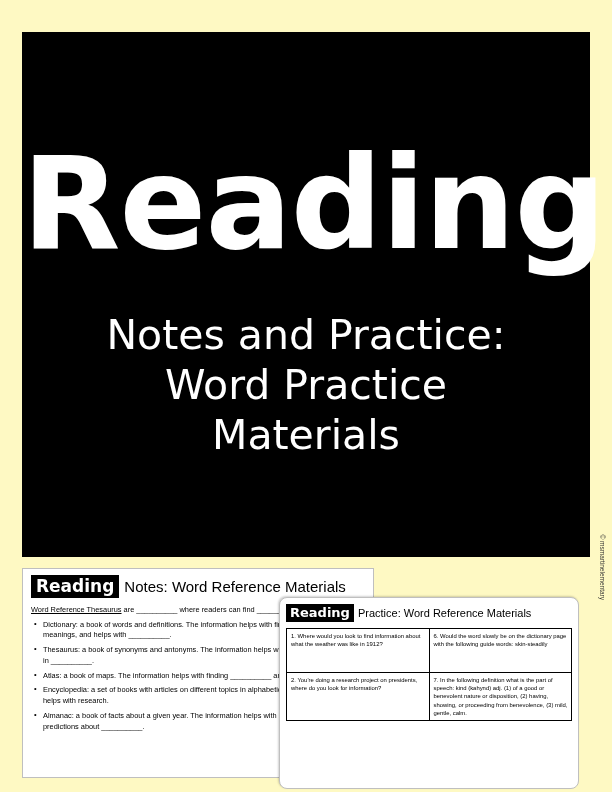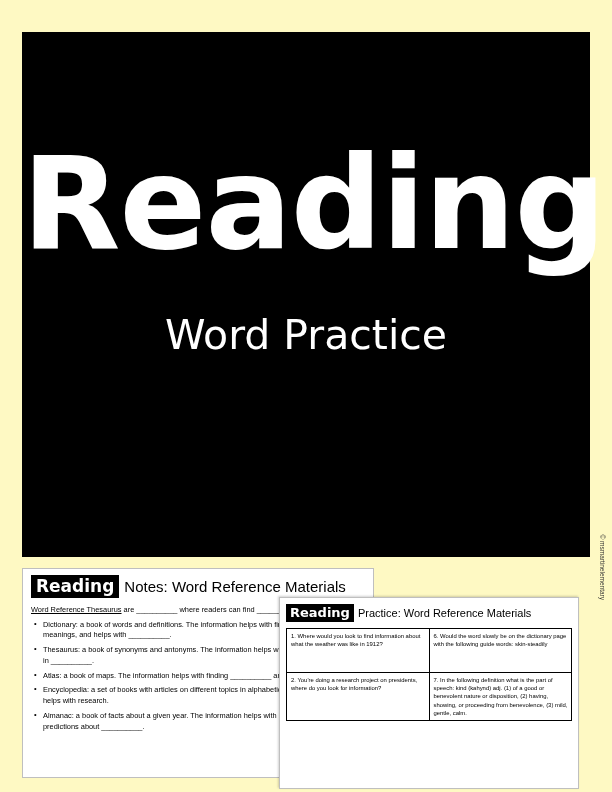--- a/index.html
+++ b/index.html
@@ -111,20 +111,21 @@
 
   
   .practice-sheet {
     left: 279px;
     top: 597px;
     width: 300px;
     height: 192px;
     padding: 5px 6px 0 6px;
     overflow: hidden;
     box-shadow: -1px -1px 2px rgba(0,0,0,0.18);
+    border-radius: 8px;
   }
   .banner.small { font-size: 13px; padding: 1px 4px 2px 4px; }
   .practice-head-text { font-size: 11px; margin-left: 4px; }
   .ptable {
     margin-top: 6px;
     width: 100%;
     border-collapse: collapse;
     table-layout: fixed;
   }
   .ptable td {
@@ -150,21 +151,23 @@
   }
 </style>
 </head>
 <body>
 
 <div id="page">
 
   <div class="hero">
     <div class="hero-title">Reading</div>
     <div class="hero-sub">
+      <div>Notes and Practice:</div>
       <div>Word Practice</div>
+      <div>Materials</div>
     </div>
   </div>
 
   <div class="sheet notes-sheet">
     <div>
       <span class="banner">Reading</span><span class="notes-head-text">Notes: Word Reference Materials</span>
     </div>
     <div class="notes-body">
       <p class="notes-lead">
         <span class="u">Word Reference Thesaurus</span>

